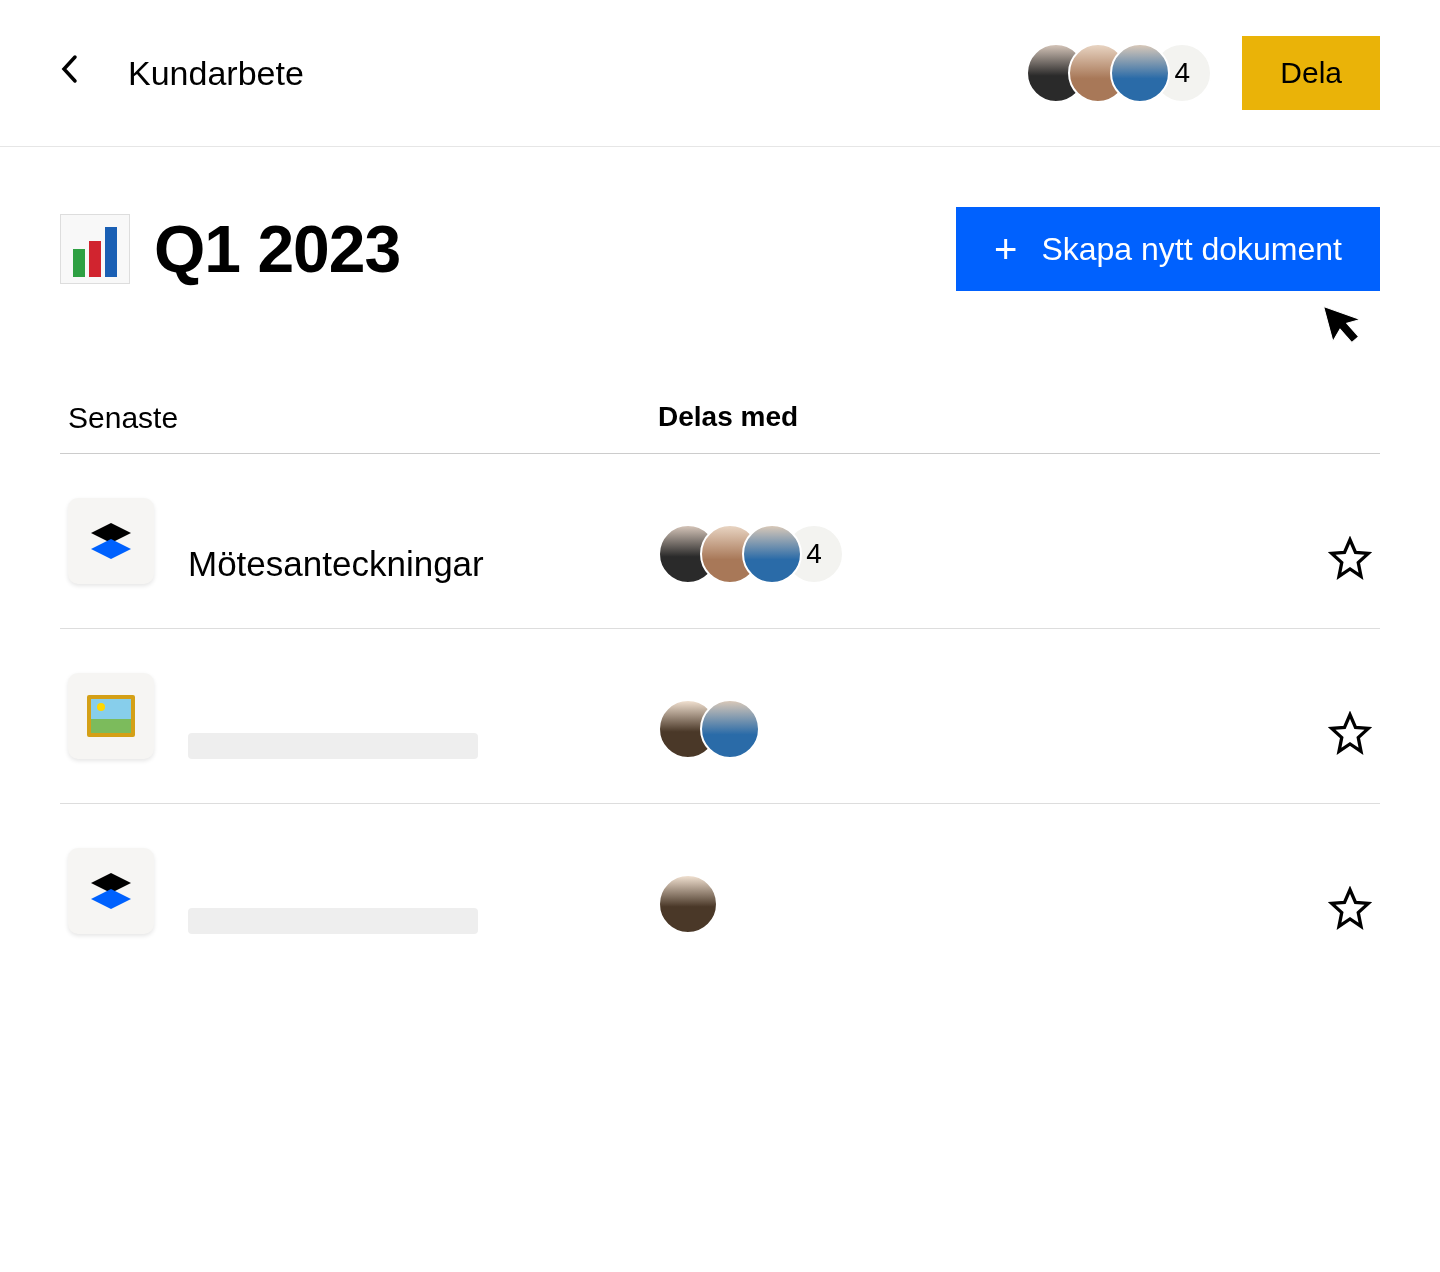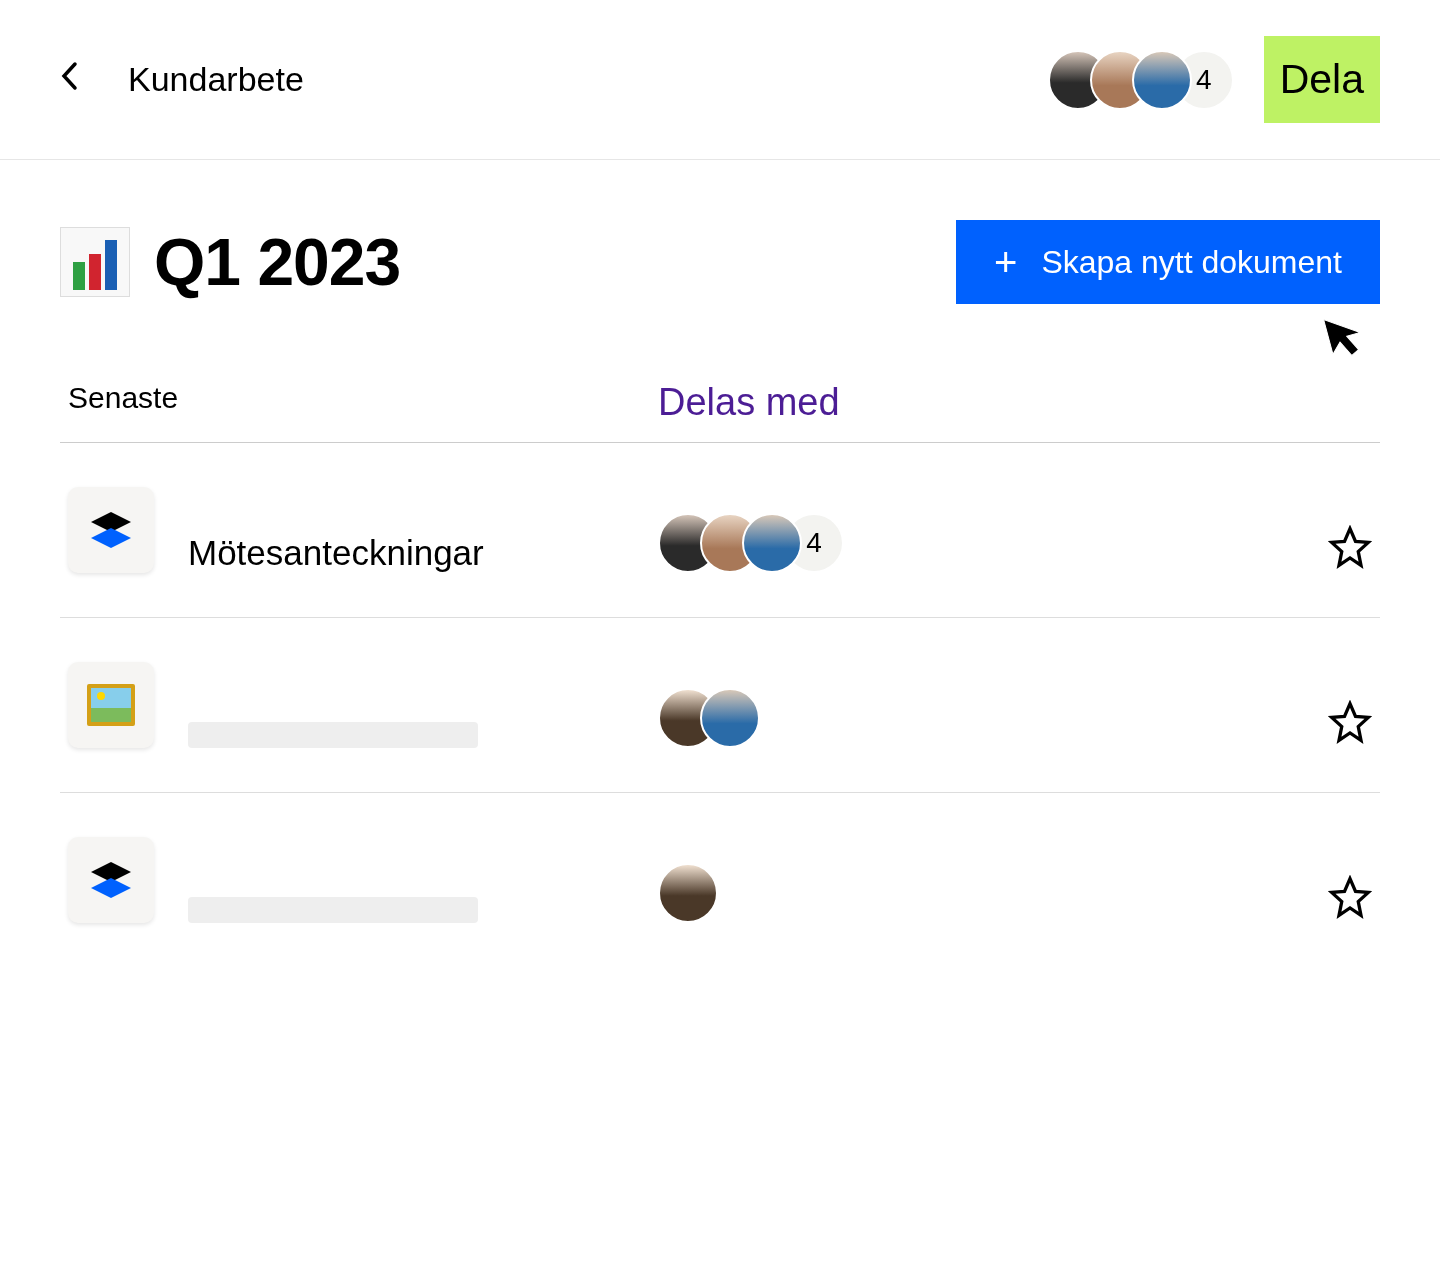--- a/index.html
+++ b/index.html
@@ -69,35 +69,35 @@
       border-radius: 50%;
       background: #f3f3f0;
       display: flex;
       align-items: center;
       justify-content: center;
       font-size: 28px;
       margin-left: -18px;
       border: 2px solid #fff;
     }
     .share-btn {
-      background: #bef264;
+      background: #eab308;
       border: none;
-      padding: 20px 16px;
-      font-size: 41px;
+      padding: 20px 38px;
+      font-size: 30px;
       font-weight: 500;
       cursor: pointer;
     }
     .content {
       padding: 60px 60px 0 60px;
     }
     .title-row {
       display: flex;
       align-items: center;
       justify-content: space-between;
-      margin-bottom: 77px;
+      margin-bottom: 110px;
       position: relative;
     }
     .title-left {
       display: flex;
       align-items: center;
       gap: 24px;
     }
     .chart-icon {
       width: 70px;
       height: 70px;
@@ -150,23 +150,23 @@
       display: flex;
       padding: 0 8px 18px 8px;
       border-bottom: 1px solid #ccc;
     }
     .col-name {
       width: 590px;
       font-size: 30px;
       font-weight: 400;
     }
     .col-shared {
-      font-size: 38px;
-      color: #4c1d95;
-      font-weight: 400;
+      font-size: 28px;
+      color: #000000;
+      font-weight: 700;
     }
     .row {
       display: flex;
       align-items: flex-end;
       padding: 44px 8px;
       border-bottom: 1px solid #ddd;
     }
     .row-icon-wrap {
       width: 120px;
     }

